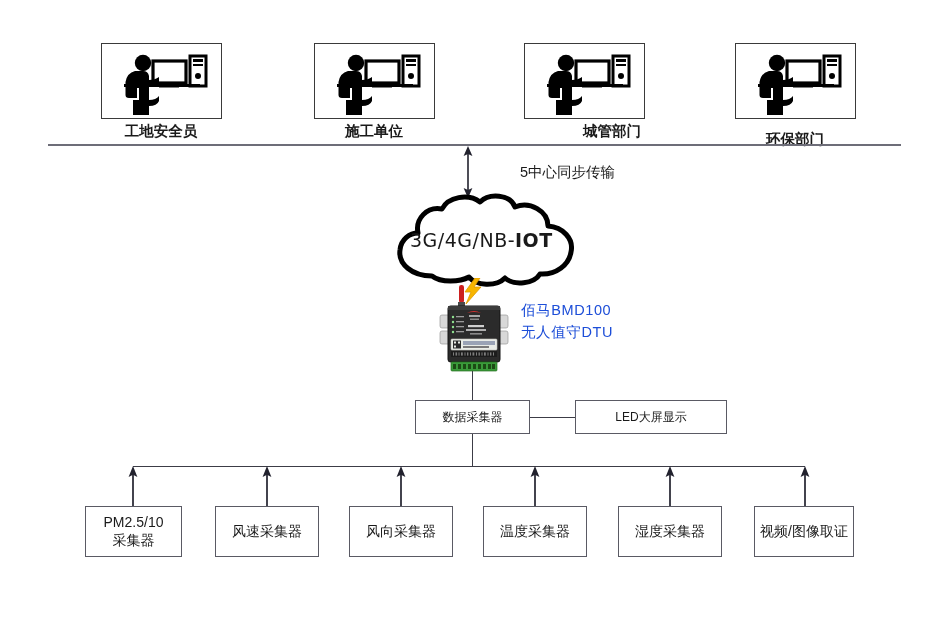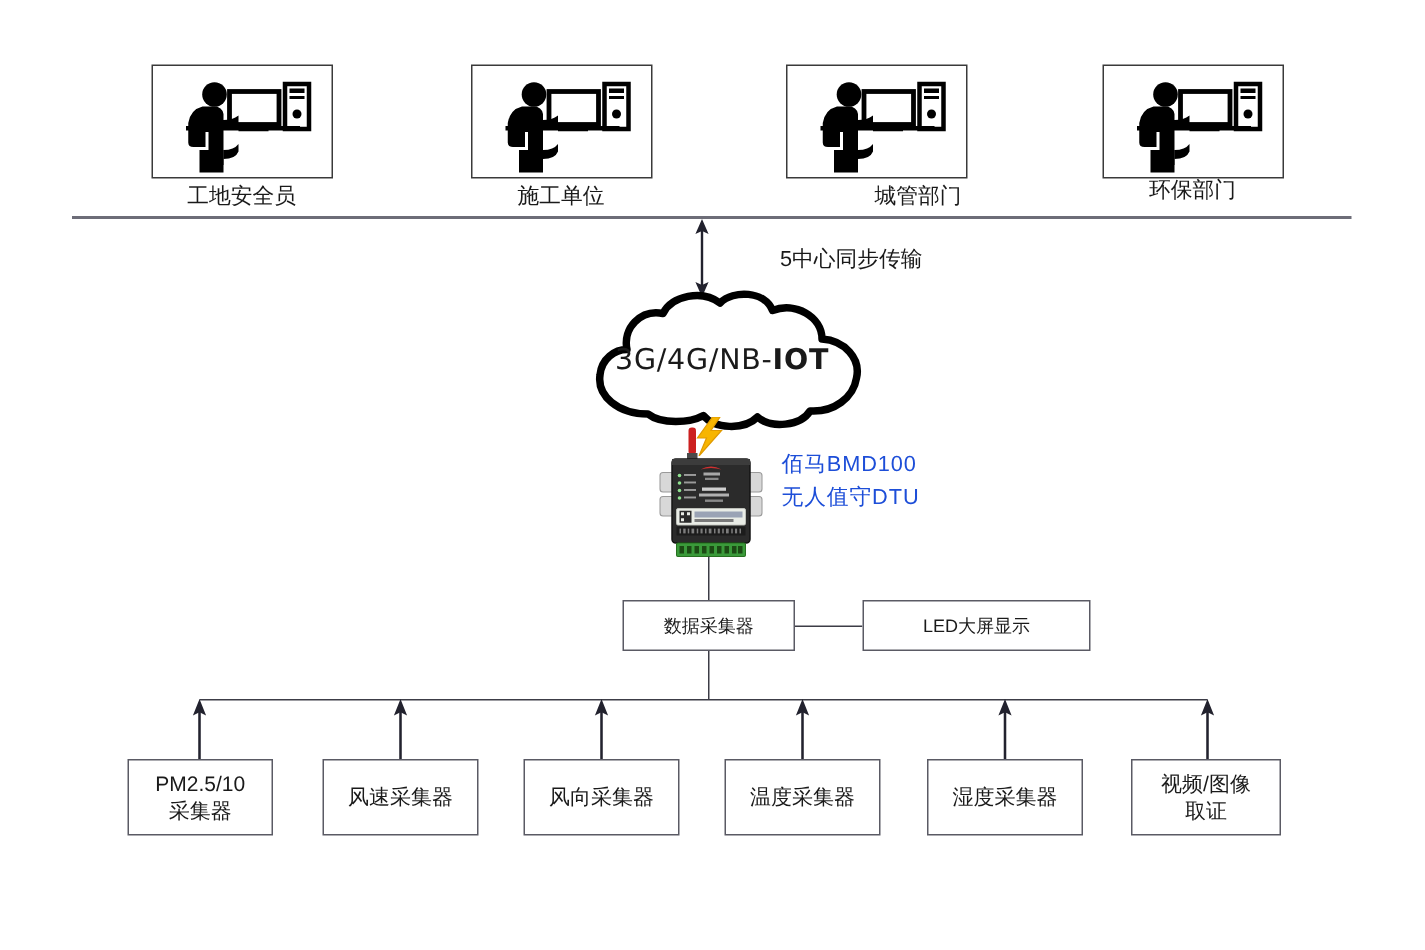--- a/index.html
+++ b/index.html
@@ -29,20 +29,21 @@
     box-sizing: border-box;
   }
   .station-label {
     position: absolute;
     width: 160px;
     text-align: center;
     font-size: 14.5px;
     color: #1a1a1a;
     line-height: 1;
     white-space: nowrap;
+    font-weight: bold;
   }
 
   
   .separator {
     position: absolute;
     left: 48px;
     top: 144px;
     width: 853px;
     height: 2px;
     background: #6d6d78;
@@ -170,21 +171,21 @@
         <rect x="51" y="17" width="33" height="22" fill="none" stroke="#000" stroke-width="3.2"></rect>
         <rect x="63" y="39" width="8" height="3"></rect>
         <rect x="57" y="41" width="20" height="2.5"></rect>
         <rect x="88" y="12" width="16" height="30" fill="none" stroke="#000" stroke-width="3"></rect>
         <rect x="91" y="15" width="10" height="3"></rect>
         <rect x="91" y="20" width="10" height="2"></rect>
         <circle cx="96" cy="32" r="3"></circle>
       </g>
     </svg>
   </div>
-  <div class="station-label" style="left:715px;top:120px;">环保部门</div>
+  <div class="station-label" style="left:715px;top:132px;">环保部门</div>
 
   <div class="separator"></div>
 
   <svg class="abs" style="left:455px;top:146px;" width="26" height="52">
     <line x1="13" y1="6" x2="13" y2="46" stroke="#22222e" stroke-width="1.6"></line>
     <polygon points="13,0 8.6,10 13,8 17.4,10" fill="#22222e"></polygon>
     <polygon points="13,52 8.6,42 13,44 17.4,42" fill="#22222e"></polygon>
   </svg>
 
   <div class="cloud-caption" style="left:520px;top:163px;">5中心同步传输</div>
@@ -340,18 +341,18 @@
   </div>
 
   <div class="pbox sensor-label" style="left:483px;top:506px;width:104px;height:51px;">
     <span>温度采集器</span>
   </div>
 
   <div class="pbox sensor-label" style="left:618px;top:506px;width:104px;height:51px;">
     <span>湿度采集器</span>
   </div>
 
-  <div class="pbox sensor-label" style="left:754px;top:506px;width:100px;height:51px;flex-direction:column;">
+  <div class="pbox sensor-label" style="left:754px;top:506px;width:100px;height:51px;">
     <span>视频/图像</span>
     <span>取证</span>
   </div>
 
 </div>
 
 </body></html>

